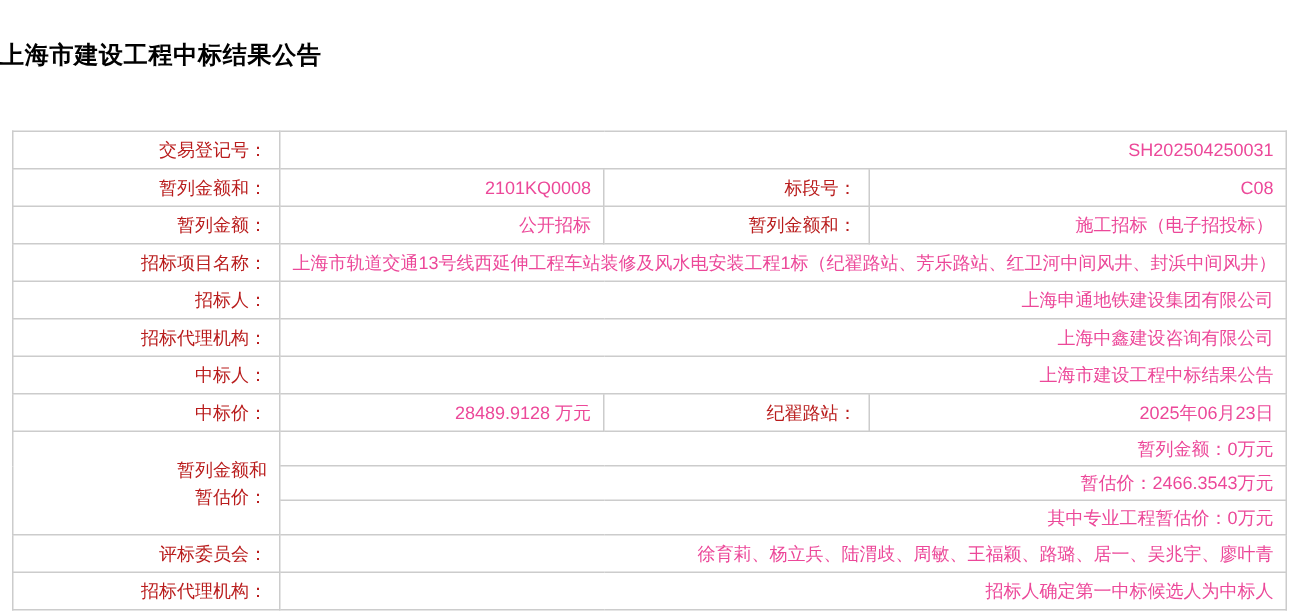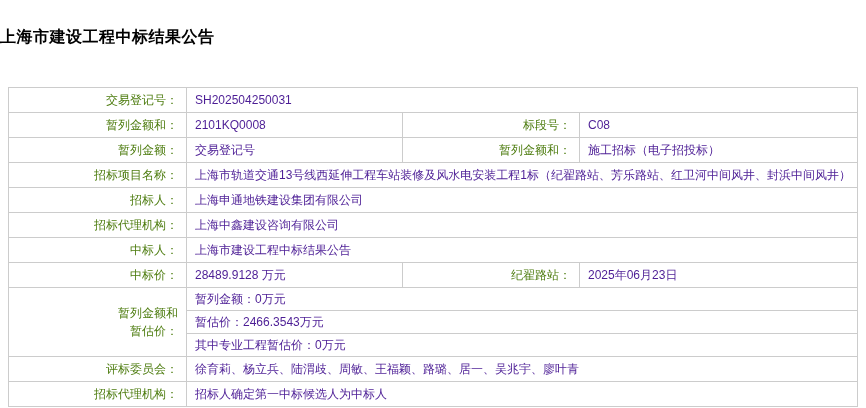--- a/index.html
+++ b/index.html
@@ -28,27 +28,27 @@
   .result-table td {
     border: 1px solid #cccccc;
     height: 25px;
     padding: 2px 8px;
     vertical-align: middle;
     background: #ffffff;
     overflow: hidden;
   }
   .label-cell {
     text-align: right;
-    color: #4d7c0f;
+    color: #b91c1c;
     white-space: pre-line;
     line-height: 1.5;
   }
   .value-cell {
-    text-align: left;
-    color: #4c1d95;
+    text-align: right;
+    color: #ec4899;
     white-space: nowrap;
   }
   tr.sub-row td { height: 23px; margin-top: 24px; }
 </style>
 </head>
 <body>
 
 <div class="page-title">上海市建设工程中标结果公告</div>
 
 <table class="result-table">
@@ -64,21 +64,21 @@
       <td class="value-cell" colspan="3">SH202504250031</td>
     </tr>
     <tr>
       <td class="label-cell">暂列金额和：</td>
       <td class="value-cell">2101KQ0008</td>
       <td class="label-cell">标段号：</td>
       <td class="value-cell">C08</td>
     </tr>
     <tr>
       <td class="label-cell">暂列金额：</td>
-      <td class="value-cell">交易登记号</td>
+      <td class="value-cell">公开招标</td>
       <td class="label-cell">暂列金额和：</td>
       <td class="value-cell">施工招标（电子招投标）</td>
     </tr>
     <tr>
       <td class="label-cell">招标项目名称：</td>
       <td class="value-cell" colspan="3">上海市轨道交通13号线西延伸工程车站装修及风水电安装工程1标（纪翟路站、芳乐路站、红卫河中间风井、封浜中间风井）</td>
     </tr>
     <tr>
       <td class="label-cell">招标人：</td>
       <td class="value-cell" colspan="3">上海申通地铁建设集团有限公司</td>

